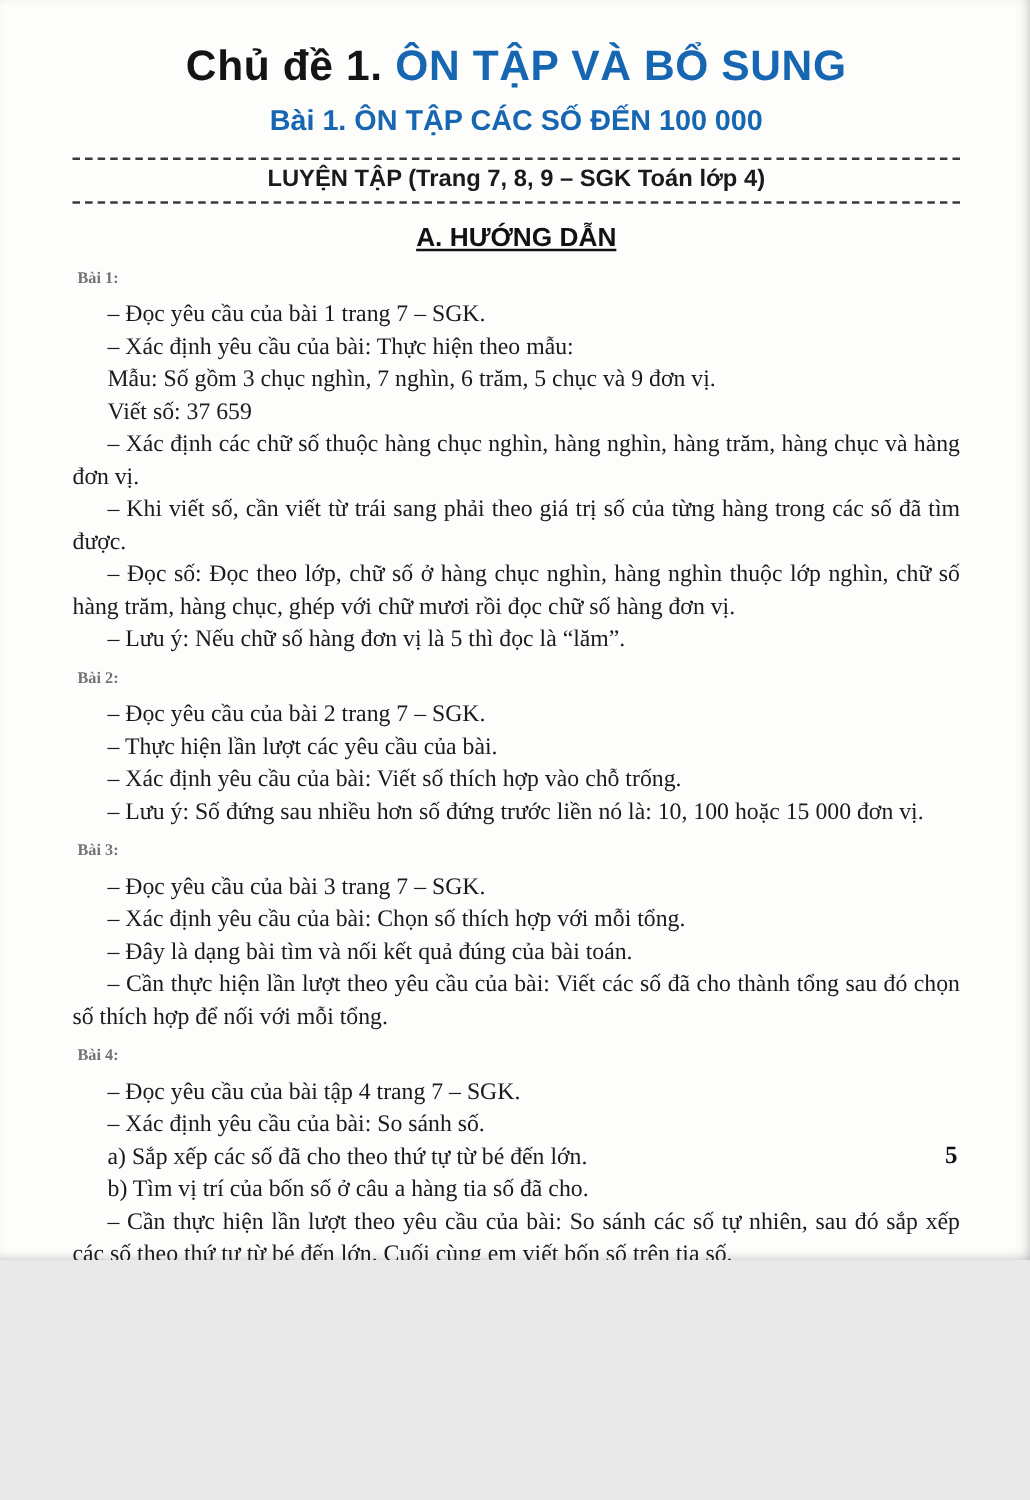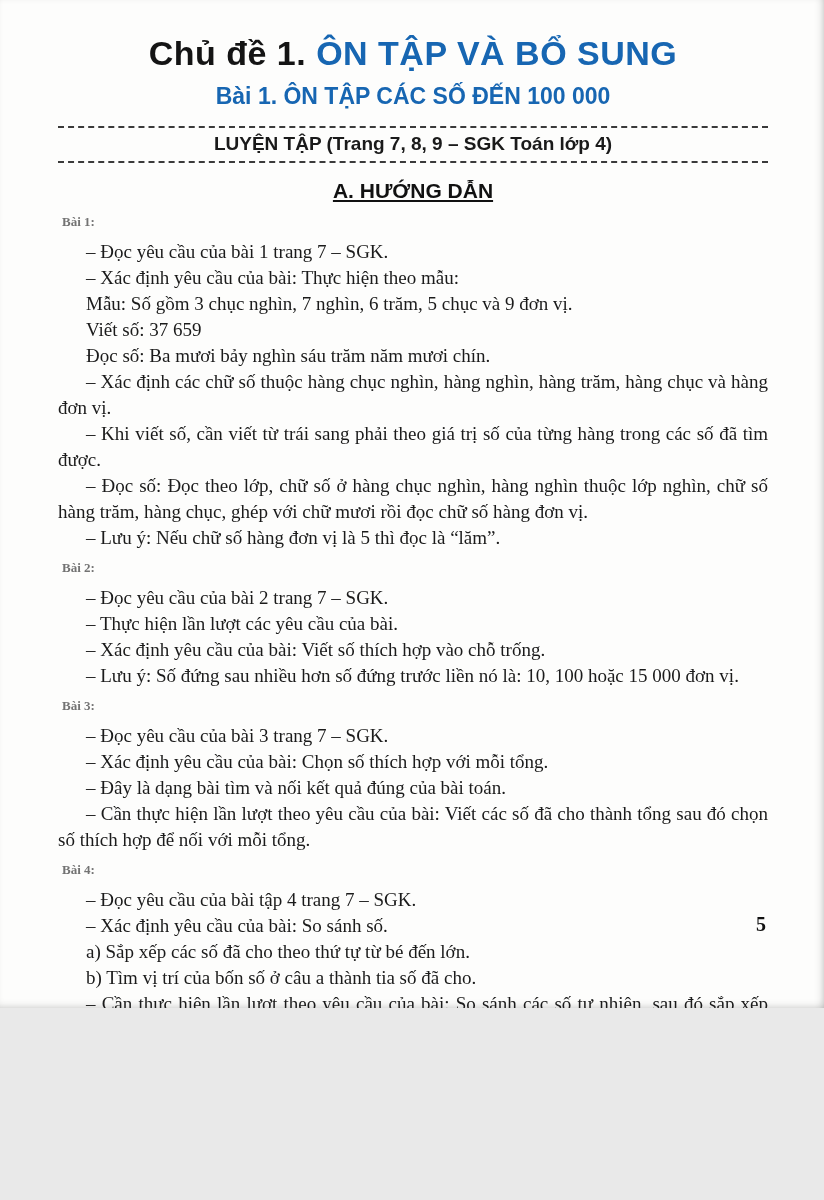--- a/index.html
+++ b/index.html
@@ -100,21 +100,20 @@
 
     <h3 class="section-a">A. HƯỚNG DẪN</h3>
 
     <main>
         <section>
           <h3 class="exercise-heading">Bài 1:</h3>
           <p class="para">– Đọc yêu cầu của bài 1 trang 7 – SGK.</p>
           <p class="para">– Xác định yêu cầu của bài: Thực hiện theo mẫu:</p>
           <p class="para">Mẫu: Số gồm 3 chục nghìn, 7 nghìn, 6 trăm, 5 chục và 9 đơn vị.</p>
           <p class="para">Viết số: 37 659</p>
-          <p class="para">Đọc số: Ba mươi bảy nghìn sáu trăm năm mươi chín.</p>
           <p class="para">– Xác định các chữ số thuộc hàng chục nghìn, hàng nghìn, hàng trăm, hàng chục và hàng đơn vị.</p>
           <p class="para">– Khi viết số, cần viết từ trái sang phải theo giá trị số của từng hàng trong các số đã tìm được.</p>
           <p class="para">– Đọc số: Đọc theo lớp, chữ số ở hàng chục nghìn, hàng nghìn thuộc lớp nghìn, chữ số hàng trăm, hàng chục, ghép với chữ mươi rồi đọc chữ số hàng đơn vị.</p>
           <p class="para">– Lưu ý: Nếu chữ số hàng đơn vị là 5 thì đọc là “lăm”.</p>
         </section>
         <section>
           <h3 class="exercise-heading">Bài 2:</h3>
           <p class="para">– Đọc yêu cầu của bài 2 trang 7 – SGK.</p>
           <p class="para">– Thực hiện lần lượt các yêu cầu của bài.</p>
           <p class="para">– Xác định yêu cầu của bài: Viết số thích hợp vào chỗ trống.</p>
@@ -125,21 +124,21 @@
           <p class="para">– Đọc yêu cầu của bài 3 trang 7 – SGK.</p>
           <p class="para">– Xác định yêu cầu của bài: Chọn số thích hợp với mỗi tổng.</p>
           <p class="para">– Đây là dạng bài tìm và nối kết quả đúng của bài toán.</p>
           <p class="para">– Cần thực hiện lần lượt theo yêu cầu của bài: Viết các số đã cho thành tổng sau đó chọn số thích hợp để nối với mỗi tổng.</p>
         </section>
         <section>
           <h3 class="exercise-heading">Bài 4:</h3>
           <p class="para">– Đọc yêu cầu của bài tập 4 trang 7 – SGK.</p>
           <p class="para">– Xác định yêu cầu của bài: So sánh số.</p>
           <p class="para">a) Sắp xếp các số đã cho theo thứ tự từ bé đến lớn.</p>
-          <p class="para">b) Tìm vị trí của bốn số ở câu a thành tia số đã cho.</p>
+          <p class="para">b) Tìm vị trí của bốn số ở câu a hàng tia số đã cho.</p>
           <p class="para">– Cần thực hiện lần lượt theo yêu cầu của bài: So sánh các số tự nhiên, sau đó sắp xếp các số theo thứ tự từ bé đến lớn. Cuối cùng em viết bốn số trên tia số.</p>
         </section>
       </main>
 
   </div>
 
   <div class="page-number">5</div>
 </div>
 
 </body></html>

